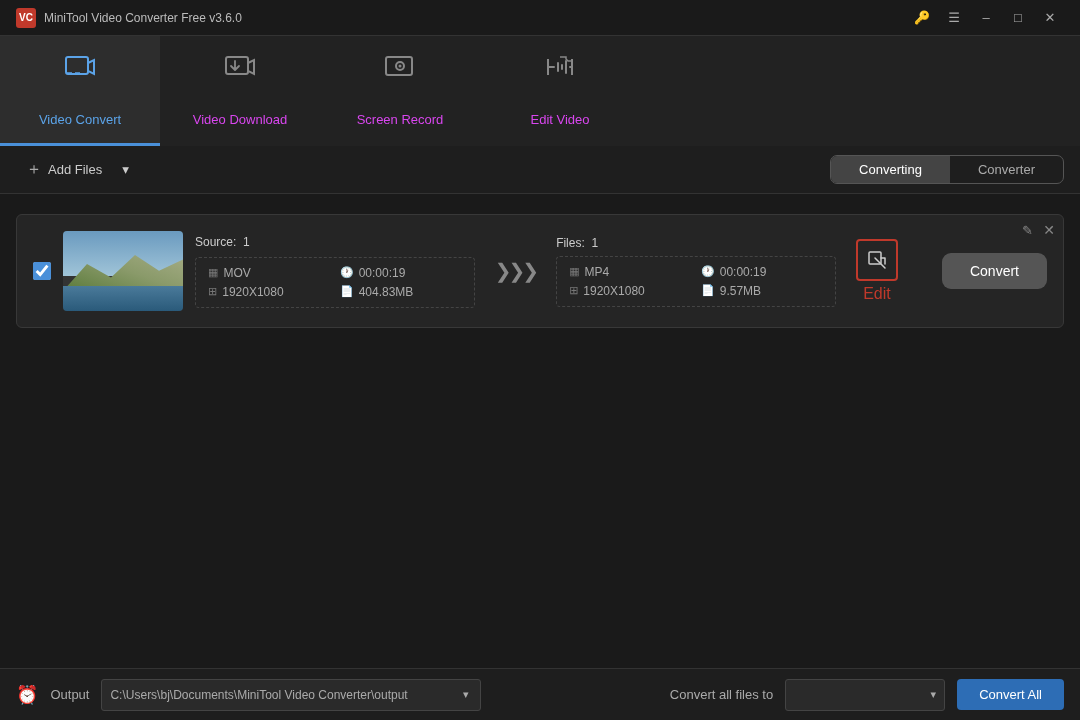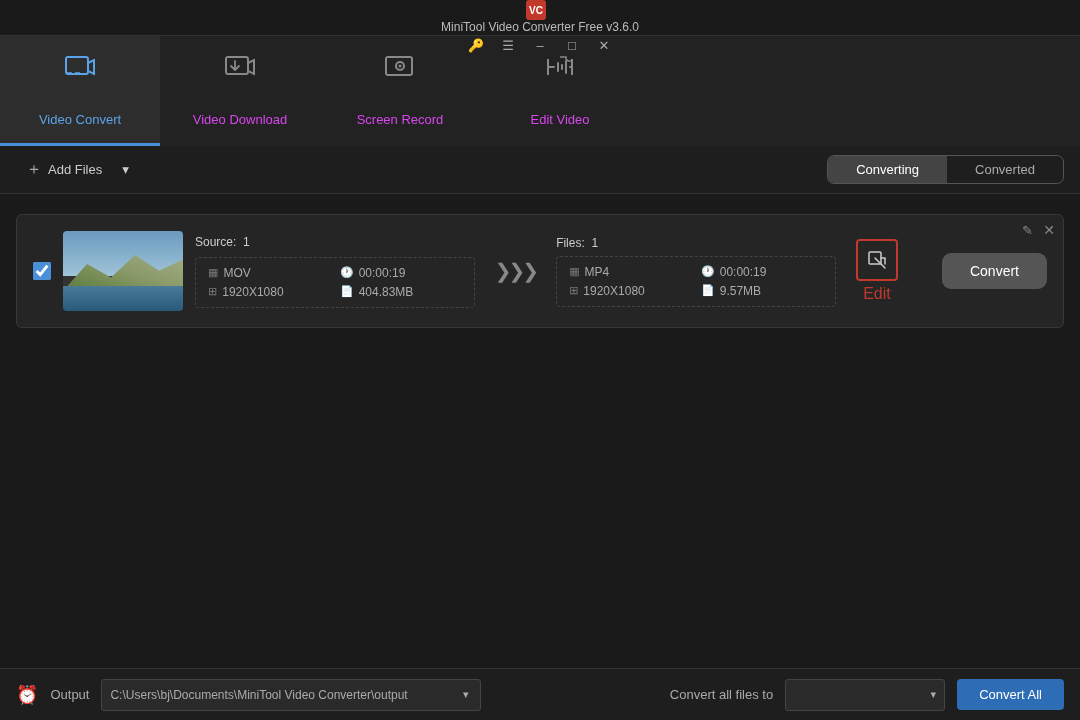--- a/index.html
+++ b/index.html
@@ -12,23 +12,22 @@
       overflow: hidden;
       user-select: none;
     }
 
     
     #titlebar {
       background: #1a1a1a;
       height: 36px;
       display: flex;
       align-items: center;
-      padding: 0 10px;
+      padding: 0 16px;
       border-bottom: 1px solid #333;
-      flex-direction: column;
     }
     #titlebar-logo {
       width: 20px; height: 20px;
       background: #c0392b;
       border-radius: 3px;
       display: flex; align-items: center; justify-content: center;
       font-size: 10px; font-weight: bold; color: #fff;
       margin-right: 8px;
       flex-shrink: 0;
     }
@@ -479,21 +478,21 @@
 
 <div id="toolbar">
   <button id="add-files-btn">
     <span style="font-size:16px; color:#aaa;">＋</span>
     <span>Add Files</span>
   </button>
   <button id="add-files-dropdown">▾</button>
 
   <div class="tab-group">
     <button class="tab-btn active">Converting</button>
-    <button class="tab-btn">Converted</button>
+    <button class="tab-btn">Converter</button>
   </div>
 </div>
 
 <div id="main">
   <div class="file-card">
 
     <input type="checkbox" class="file-checkbox" checked="" style="">
 
     <div class="file-thumbnail">
       <div class="thumb-sky"></div>

